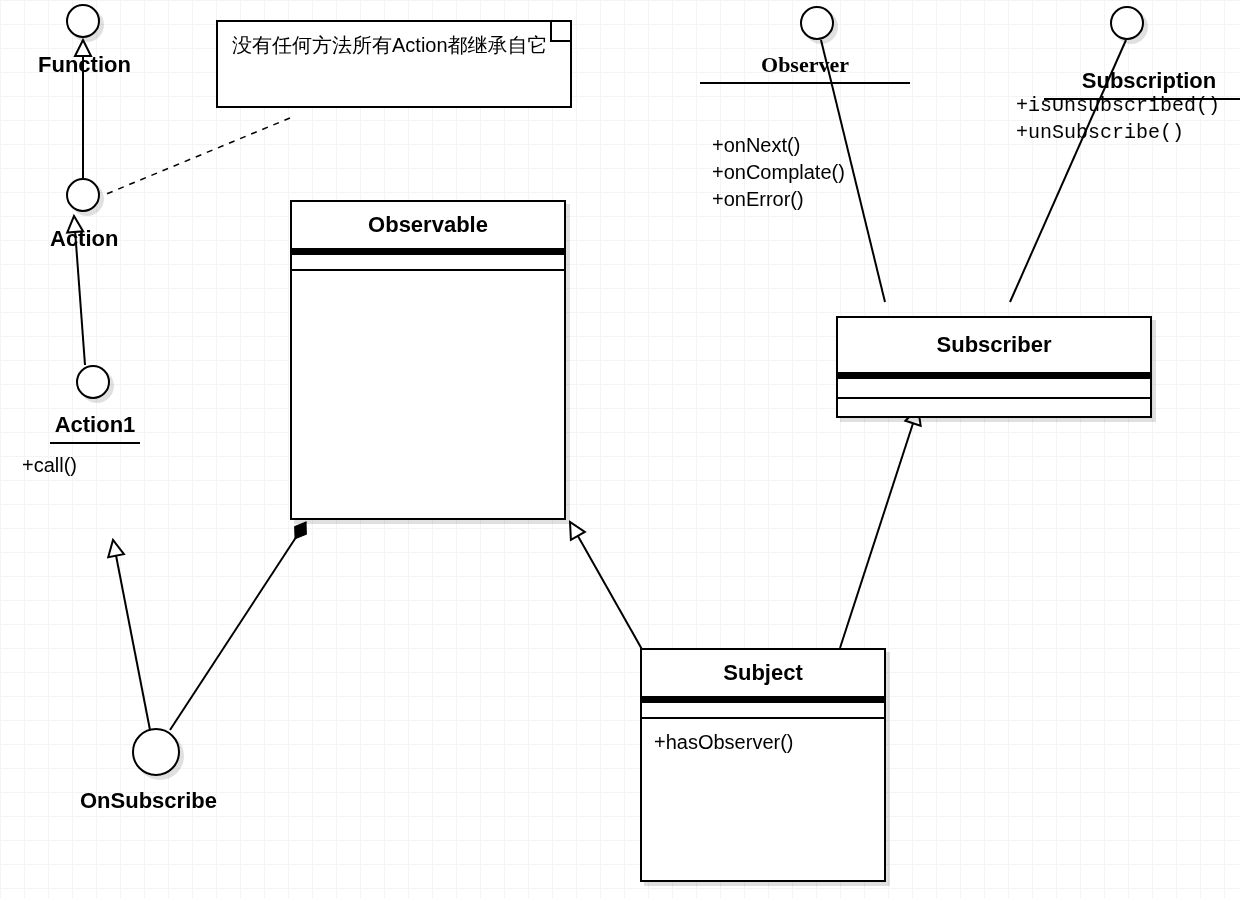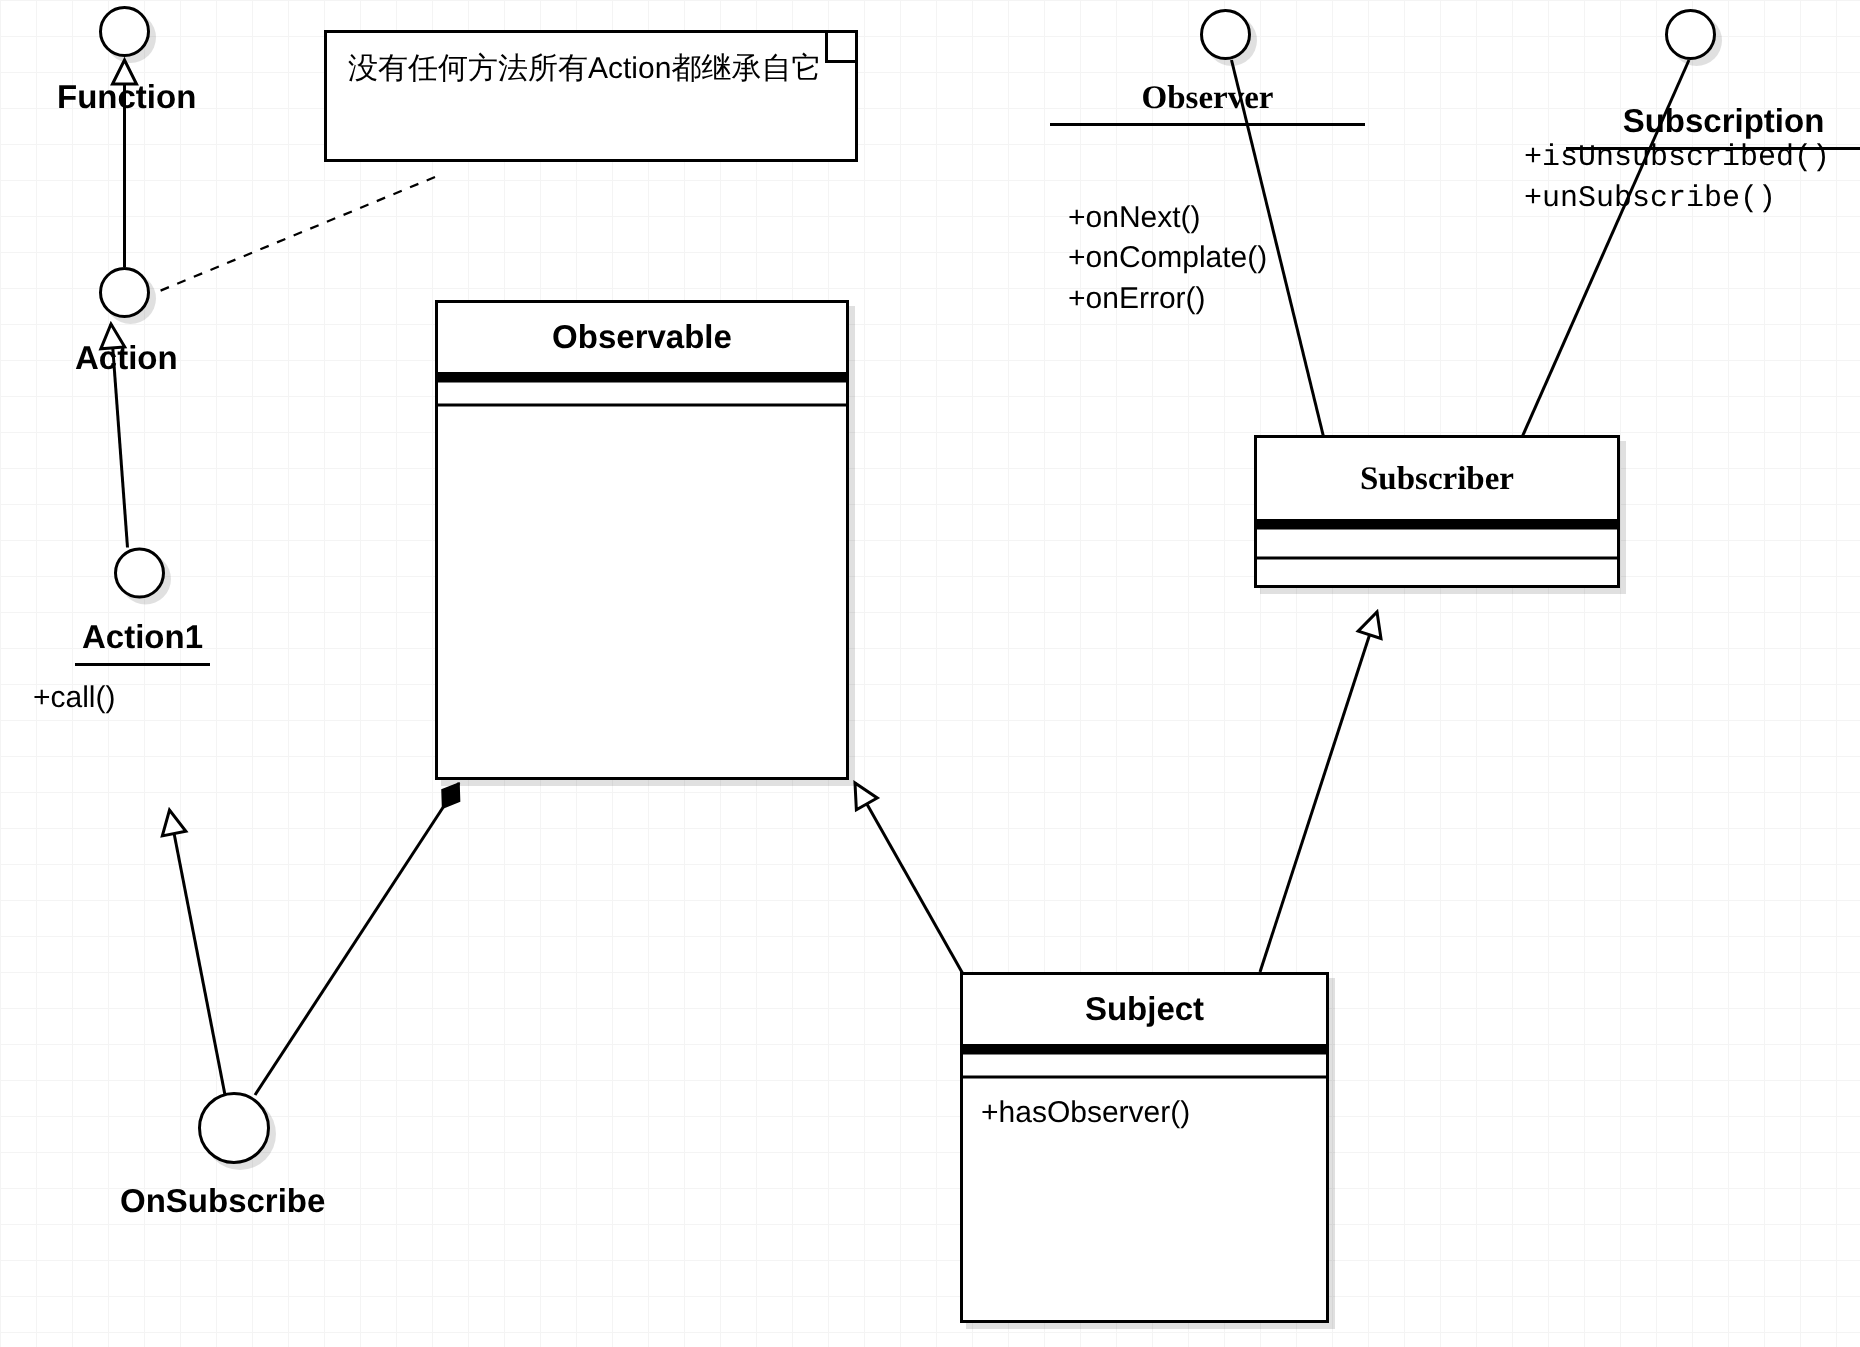--- a/index.html
+++ b/index.html
@@ -91,21 +91,21 @@
   <div class="note" style="left:216px;top:20px;width:356px;height:88px;">
     <div class="fold"></div>
     <div class="txt">没有任何方法所有Action都继承自它</div>
   </div>
 
   <div class="box" style="left:290px;top:200px;width:276px;height:320px;">
     <div class="title">Observable</div>
     <div class="sep" style="height:14px;"></div>
   </div>
 
-  <div class="box" style="left:836px;top:290px;width:244px;height:102px;font-family:Liberation Serif, serif;">
+  <div class="box" style="left:836px;top:316px;width:316px;height:102px;">
     <div class="title" style="padding:14px 8px;">Subscriber</div>
     <div class="sep" style="height:18px;"></div>
   </div>
 
   <div class="box" style="left:640px;top:648px;width:246px;height:234px;">
     <div class="title">Subject</div>
     <div class="sep" style="height:14px;"></div>
     <div class="body">
       <div>+hasObserver()</div>
     </div>

